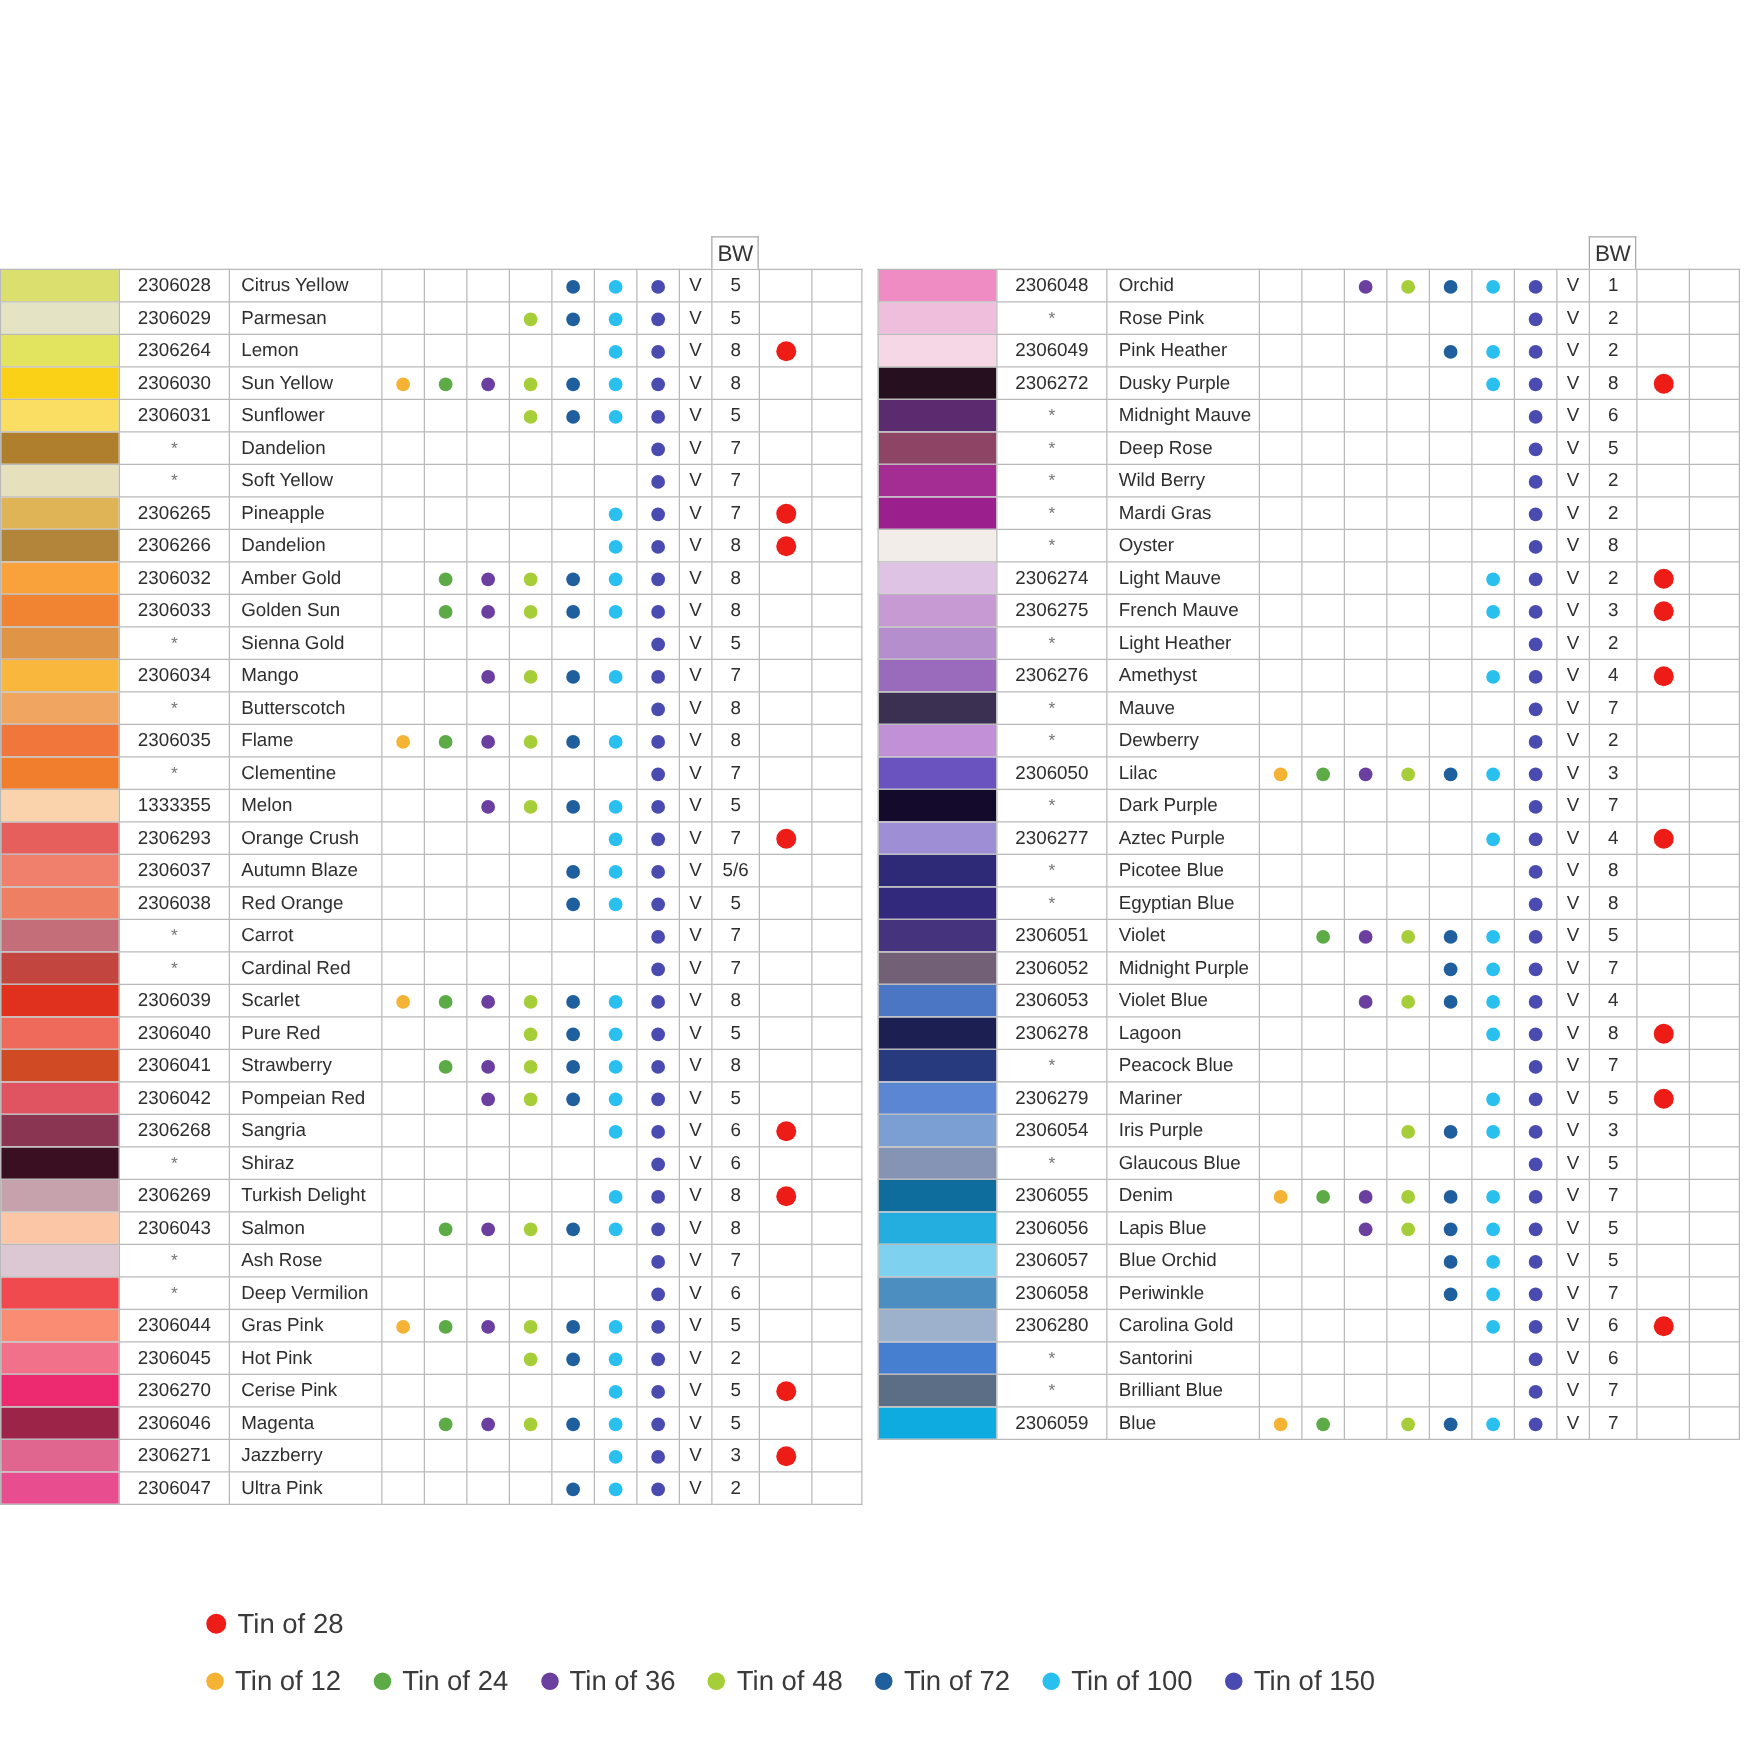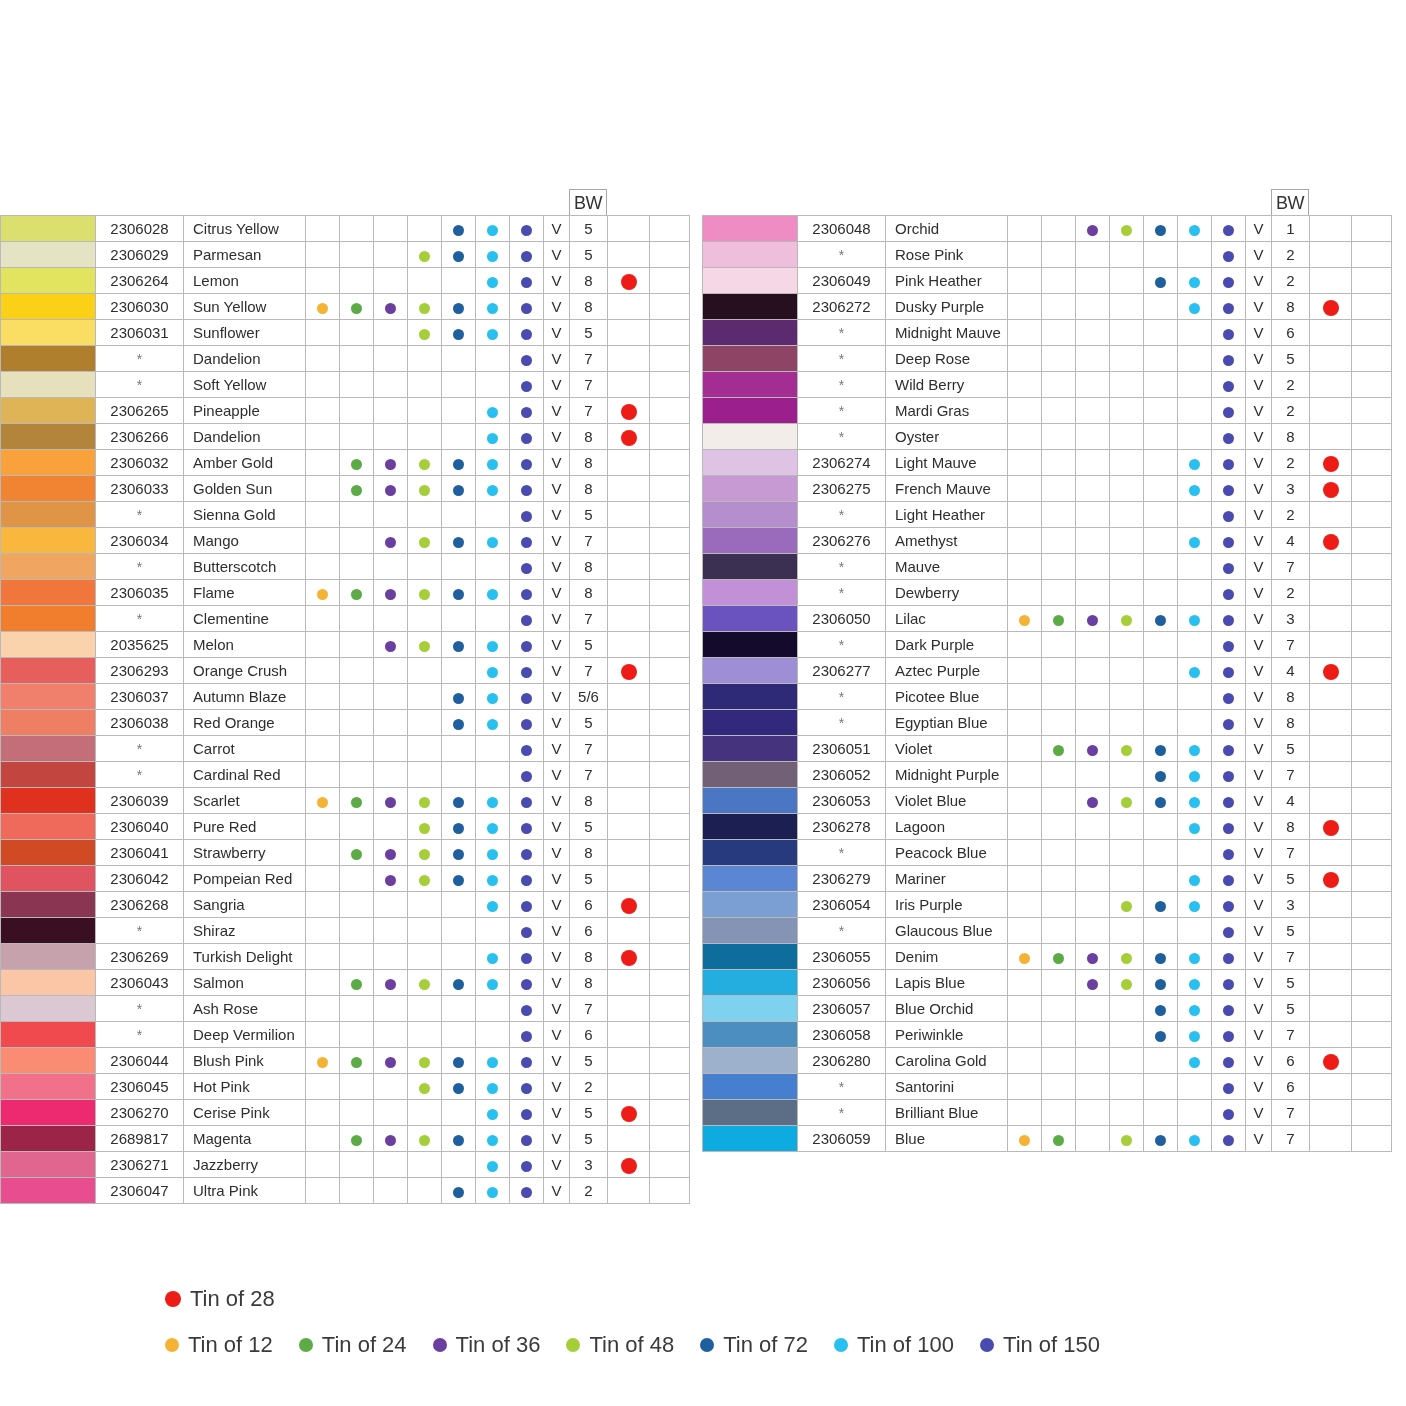--- a/index.html
+++ b/index.html
@@ -373,21 +373,21 @@
             <td class="c-dot"><span class="dot" style="background: rgb(74, 75, 176);"></span></td>
             <td class="c-v">V</td>
             <td class="c-bw">7</td>
             <td class="c-red"></td>
             <td class="c-tail"></td>
           </tr>
           <tr>
             <td class="c-swatch">
               <span class="swatch" style="background: rgb(250, 210, 171);"></span>
             </td>
-            <td class="c-code">2035625</td>
+            <td class="c-code">1333355</td>
             <td class="c-name">Melon</td>
             <td class="c-dot"></td>
             <td class="c-dot"></td>
             <td class="c-dot"><span class="dot" style="background: rgb(107, 63, 160);"></span></td>
             <td class="c-dot"><span class="dot" style="background: rgb(166, 206, 57);"></span></td>
             <td class="c-dot"><span class="dot" style="background: rgb(31, 95, 158);"></span></td>
             <td class="c-dot"><span class="dot" style="background: rgb(41, 192, 240);"></span></td>
             <td class="c-dot"><span class="dot" style="background: rgb(74, 75, 176);"></span></td>
             <td class="c-v">V</td>
             <td class="c-bw">5</td>
@@ -662,21 +662,21 @@
             <td class="c-v">V</td>
             <td class="c-bw">6</td>
             <td class="c-red"></td>
             <td class="c-tail"></td>
           </tr>
           <tr>
             <td class="c-swatch">
               <span class="swatch" style="background: rgb(249, 140, 114);"></span>
             </td>
             <td class="c-code">2306044</td>
-            <td class="c-name">Blush Pink</td>
+            <td class="c-name">Gras Pink</td>
             <td class="c-dot"><span class="dot" style="background: rgb(245, 179, 53);"></span></td>
             <td class="c-dot"><span class="dot" style="background: rgb(92, 171, 71);"></span></td>
             <td class="c-dot"><span class="dot" style="background: rgb(107, 63, 160);"></span></td>
             <td class="c-dot"><span class="dot" style="background: rgb(166, 206, 57);"></span></td>
             <td class="c-dot"><span class="dot" style="background: rgb(31, 95, 158);"></span></td>
             <td class="c-dot"><span class="dot" style="background: rgb(41, 192, 240);"></span></td>
             <td class="c-dot"><span class="dot" style="background: rgb(74, 75, 176);"></span></td>
             <td class="c-v">V</td>
             <td class="c-bw">5</td>
             <td class="c-red"></td>
@@ -715,21 +715,21 @@
             <td class="c-dot"><span class="dot" style="background: rgb(74, 75, 176);"></span></td>
             <td class="c-v">V</td>
             <td class="c-bw">5</td>
             <td class="c-red"><span class="dot big" style="background: rgb(237, 28, 22);"></span></td>
             <td class="c-tail"></td>
           </tr>
           <tr>
             <td class="c-swatch">
               <span class="swatch" style="background: rgb(156, 36, 73);"></span>
             </td>
-            <td class="c-code">2689817</td>
+            <td class="c-code">2306046</td>
             <td class="c-name">Magenta</td>
             <td class="c-dot"></td>
             <td class="c-dot"><span class="dot" style="background: rgb(92, 171, 71);"></span></td>
             <td class="c-dot"><span class="dot" style="background: rgb(107, 63, 160);"></span></td>
             <td class="c-dot"><span class="dot" style="background: rgb(166, 206, 57);"></span></td>
             <td class="c-dot"><span class="dot" style="background: rgb(31, 95, 158);"></span></td>
             <td class="c-dot"><span class="dot" style="background: rgb(41, 192, 240);"></span></td>
             <td class="c-dot"><span class="dot" style="background: rgb(74, 75, 176);"></span></td>
             <td class="c-v">V</td>
             <td class="c-bw">5</td>

